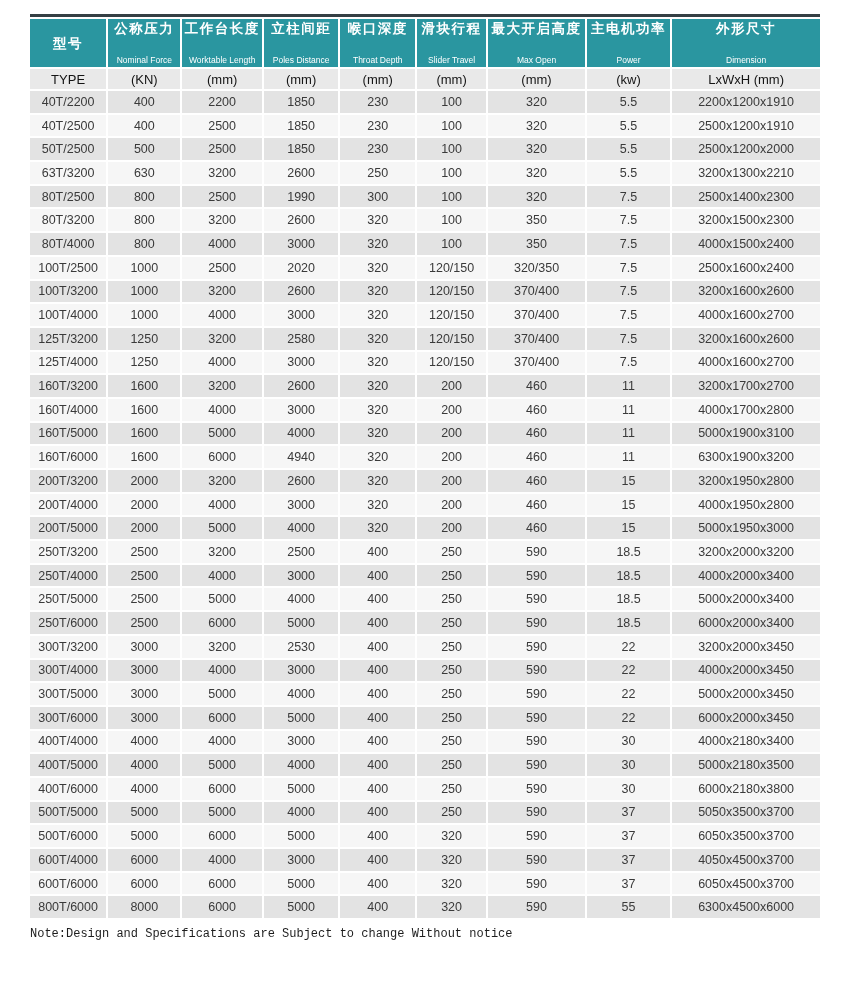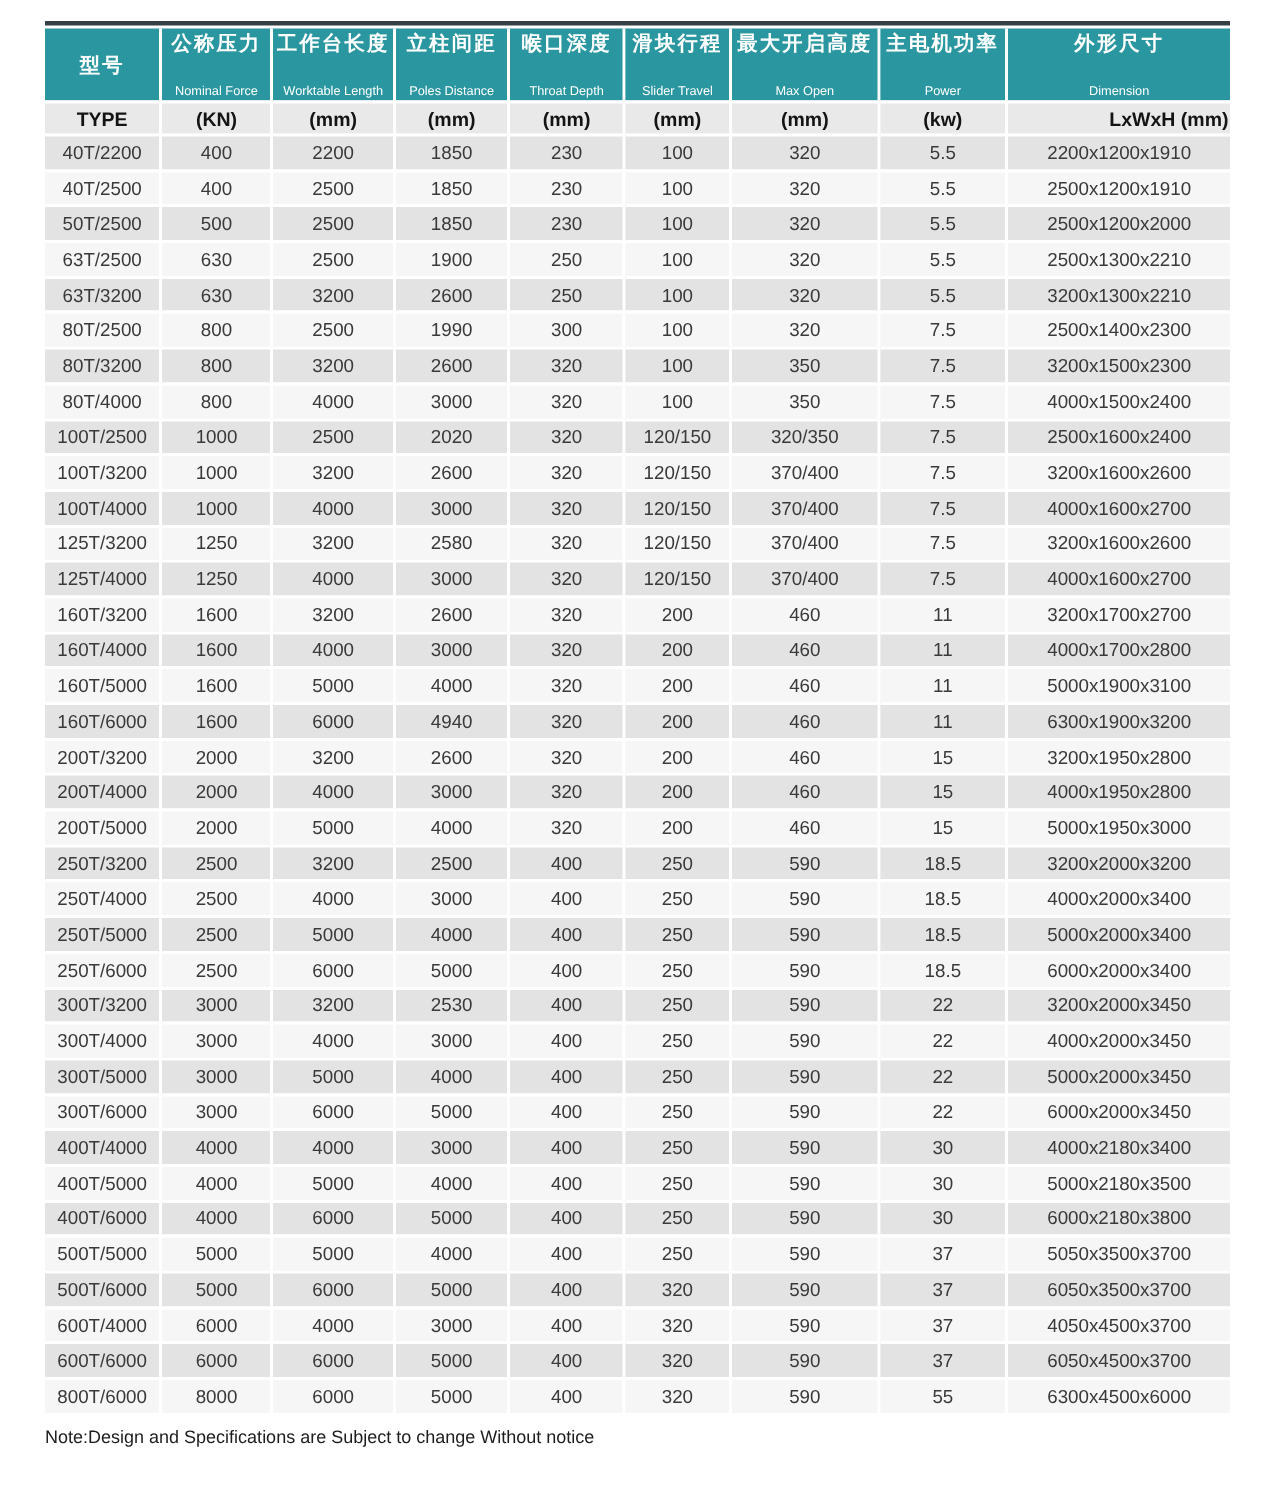--- a/index.html
+++ b/index.html
@@ -26,34 +26,34 @@
   col.c9{width:18.7%}
   th,td{text-align:center;vertical-align:middle;overflow:hidden;white-space:nowrap;}
   tr.main-header th{
     background:var(--teal);color:#ffffff;height:36px;
     border-right:2px solid #ffffff;padding:2px 0;
   }
   tr.main-header th:last-child{border-right:none;}
   tr.main-header .zh{font-size:13.5px;font-weight:bold;letter-spacing:1.5px;line-height:15px;}
   tr.main-header .en{font-size:8.5px;font-weight:normal;letter-spacing:0;line-height:10px;margin-top:19px;}
   tr.unit-row th{
-    background:var(--unit);color:#141414;font-weight:bold;font-size:13px;
+    background:var(--unit);color:#141414;font-weight:normal;font-size:13px;
     height:22px;border-right:2px solid #ffffff;border-top:2px solid #ffffff;
   }
-  tr.unit-row th:last-child{border-right:none;text-align:right;}
+  tr.unit-row th:last-child{border-right:none;}
   tbody td{
     font-size:12.5px;color:#3a3a3a;height:23.7px;
     border-right:2px solid #ffffff;border-top:2px solid #ffffff;
   }
   tbody td:last-child{border-right:none;margin-left:35px;}
   tbody tr:nth-child(odd) td{background:var(--gray);}
   tbody tr:nth-child(even) td{background:var(--light);}
   .notes{margin-top:8px;color:#1d1d1d;}
   .notes .zh-note{font-size:11px;line-height:15px;}
-  .notes .en-note{font-size:12px;line-height:16px;}
+  .notes .en-note{font-size:12px;line-height:16px;font-family:Liberation Mono, monospace;}
 </style>
 </head>
 <body>
 
 <div class="page">
   <div class="top-line"></div>
   <table>
     <colgroup>
       <col class="c1">
         <col class="c2">
@@ -143,31 +143,20 @@
           <td>500</td>
           <td>2500</td>
           <td>1850</td>
           <td>230</td>
           <td>100</td>
           <td>320</td>
           <td>5.5</td>
           <td>2500x1200x2000</td>
         </tr>
         <tr>
-          <td>63T/2500</td>
-          <td>630</td>
-          <td>2500</td>
-          <td>1900</td>
-          <td>250</td>
-          <td>100</td>
-          <td>320</td>
-          <td>5.5</td>
-          <td>2500x1300x2210</td>
-        </tr>
-        <tr>
           <td>63T/3200</td>
           <td>630</td>
           <td>3200</td>
           <td>2600</td>
           <td>250</td>
           <td>100</td>
           <td>320</td>
           <td>5.5</td>
           <td>3200x1300x2210</td>
         </tr>

